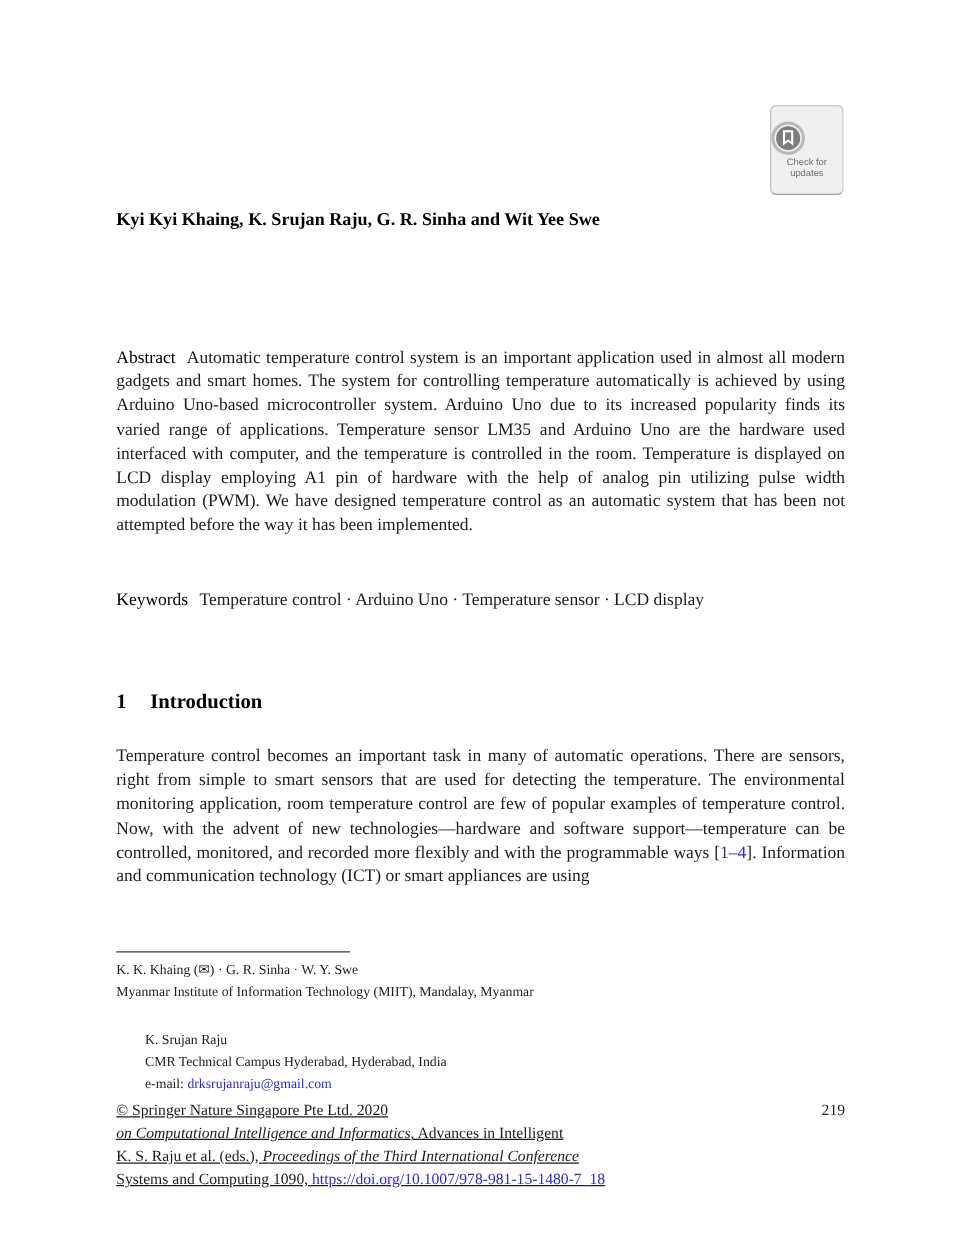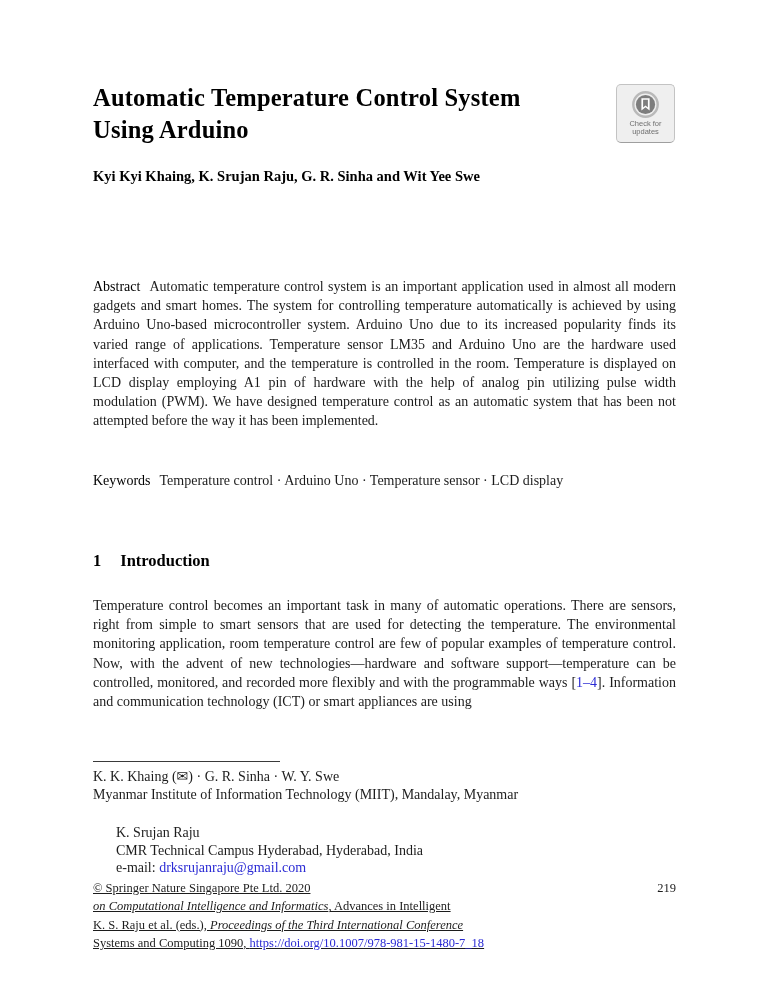--- a/index.html
+++ b/index.html
@@ -15,26 +15,26 @@
 
   
   .title {
     top:82px;
     font-size:24.5px; line-height:32px; font-weight:bold; color:#000;
     letter-spacing:0.2px;
   }
 
   
   .badge {
-    left:616px; top:84px; width:59px; height:59px;
+    left:616px; top:84px; width:59px; height:72px;
     background:#efefef;
     border:1px solid #c3c3c3;
     border-bottom-color:#9f9f9f;
     border-radius:5px;
-    display:flex; flex-direction:column; align-items:center; justify-content:center;
+    display:flex; flex-direction:column; justify-content:center;
     gap:2px; cursor:pointer;
   }
   .badge-text {
     font-family:"Liberation Sans", sans-serif;
     font-size:7.5px; line-height:8.5px; color:#6f6f6f; text-align:center;
   }
 
   
   .authors {
     top:168px;
@@ -59,39 +59,38 @@
   .intro { top:596px; }
 
   a, .link { color:#2a2ad4; text-decoration:none; cursor:pointer; }
 
   
   .fn-rule {
     left:93px; top:761px; width:187px; height:0;
     border-top:1.5px solid #3a3a3a;
   }
   .footnote {
-    font-size:14px; line-height:17.5px; text-align:left;
+    font-size:11px; line-height:17.5px; text-align:left;
   }
   .fn1 { top:768px; }
   .fn2 { top:824px;margin-left:23px; }
 
   
   .imprint {
     top:879px;
     font-size:12.5px; line-height:18.3px;text-decoration:underline;
   }
   .page-num { position:absolute; right:0; top:0; }
   .it { font-style:italic; }
 </style>
 </head>
 <body>
 
 <h1 class="abs content title">
-  <span>Automatic Temperature Control System</span><br>
-  <span>Using Arduino</span>
+  <br>
 </h1>
 
 <div class="abs badge">
   <span style="display:block; line-height:0;">
     <svg width="27" height="27" viewBox="0 0 27 27">
       <circle cx="13.5" cy="13.5" r="12.2" fill="none" stroke="#b9b9b9" stroke-width="2.4"></circle>
       <circle cx="13.5" cy="13.5" r="9.6" fill="#7d7d7d"></circle>
       <path d="M9.4 7.2 h8.2 v12.4 l-4.1 -3.4 l-4.1 3.4 z" fill="#ffffff"></path>
       <path d="M11.1 8.8 h4.8 v7.6 l-2.4 -2.0 l-2.4 2.0 z" fill="#7d7d7d"></path>
     </svg>

